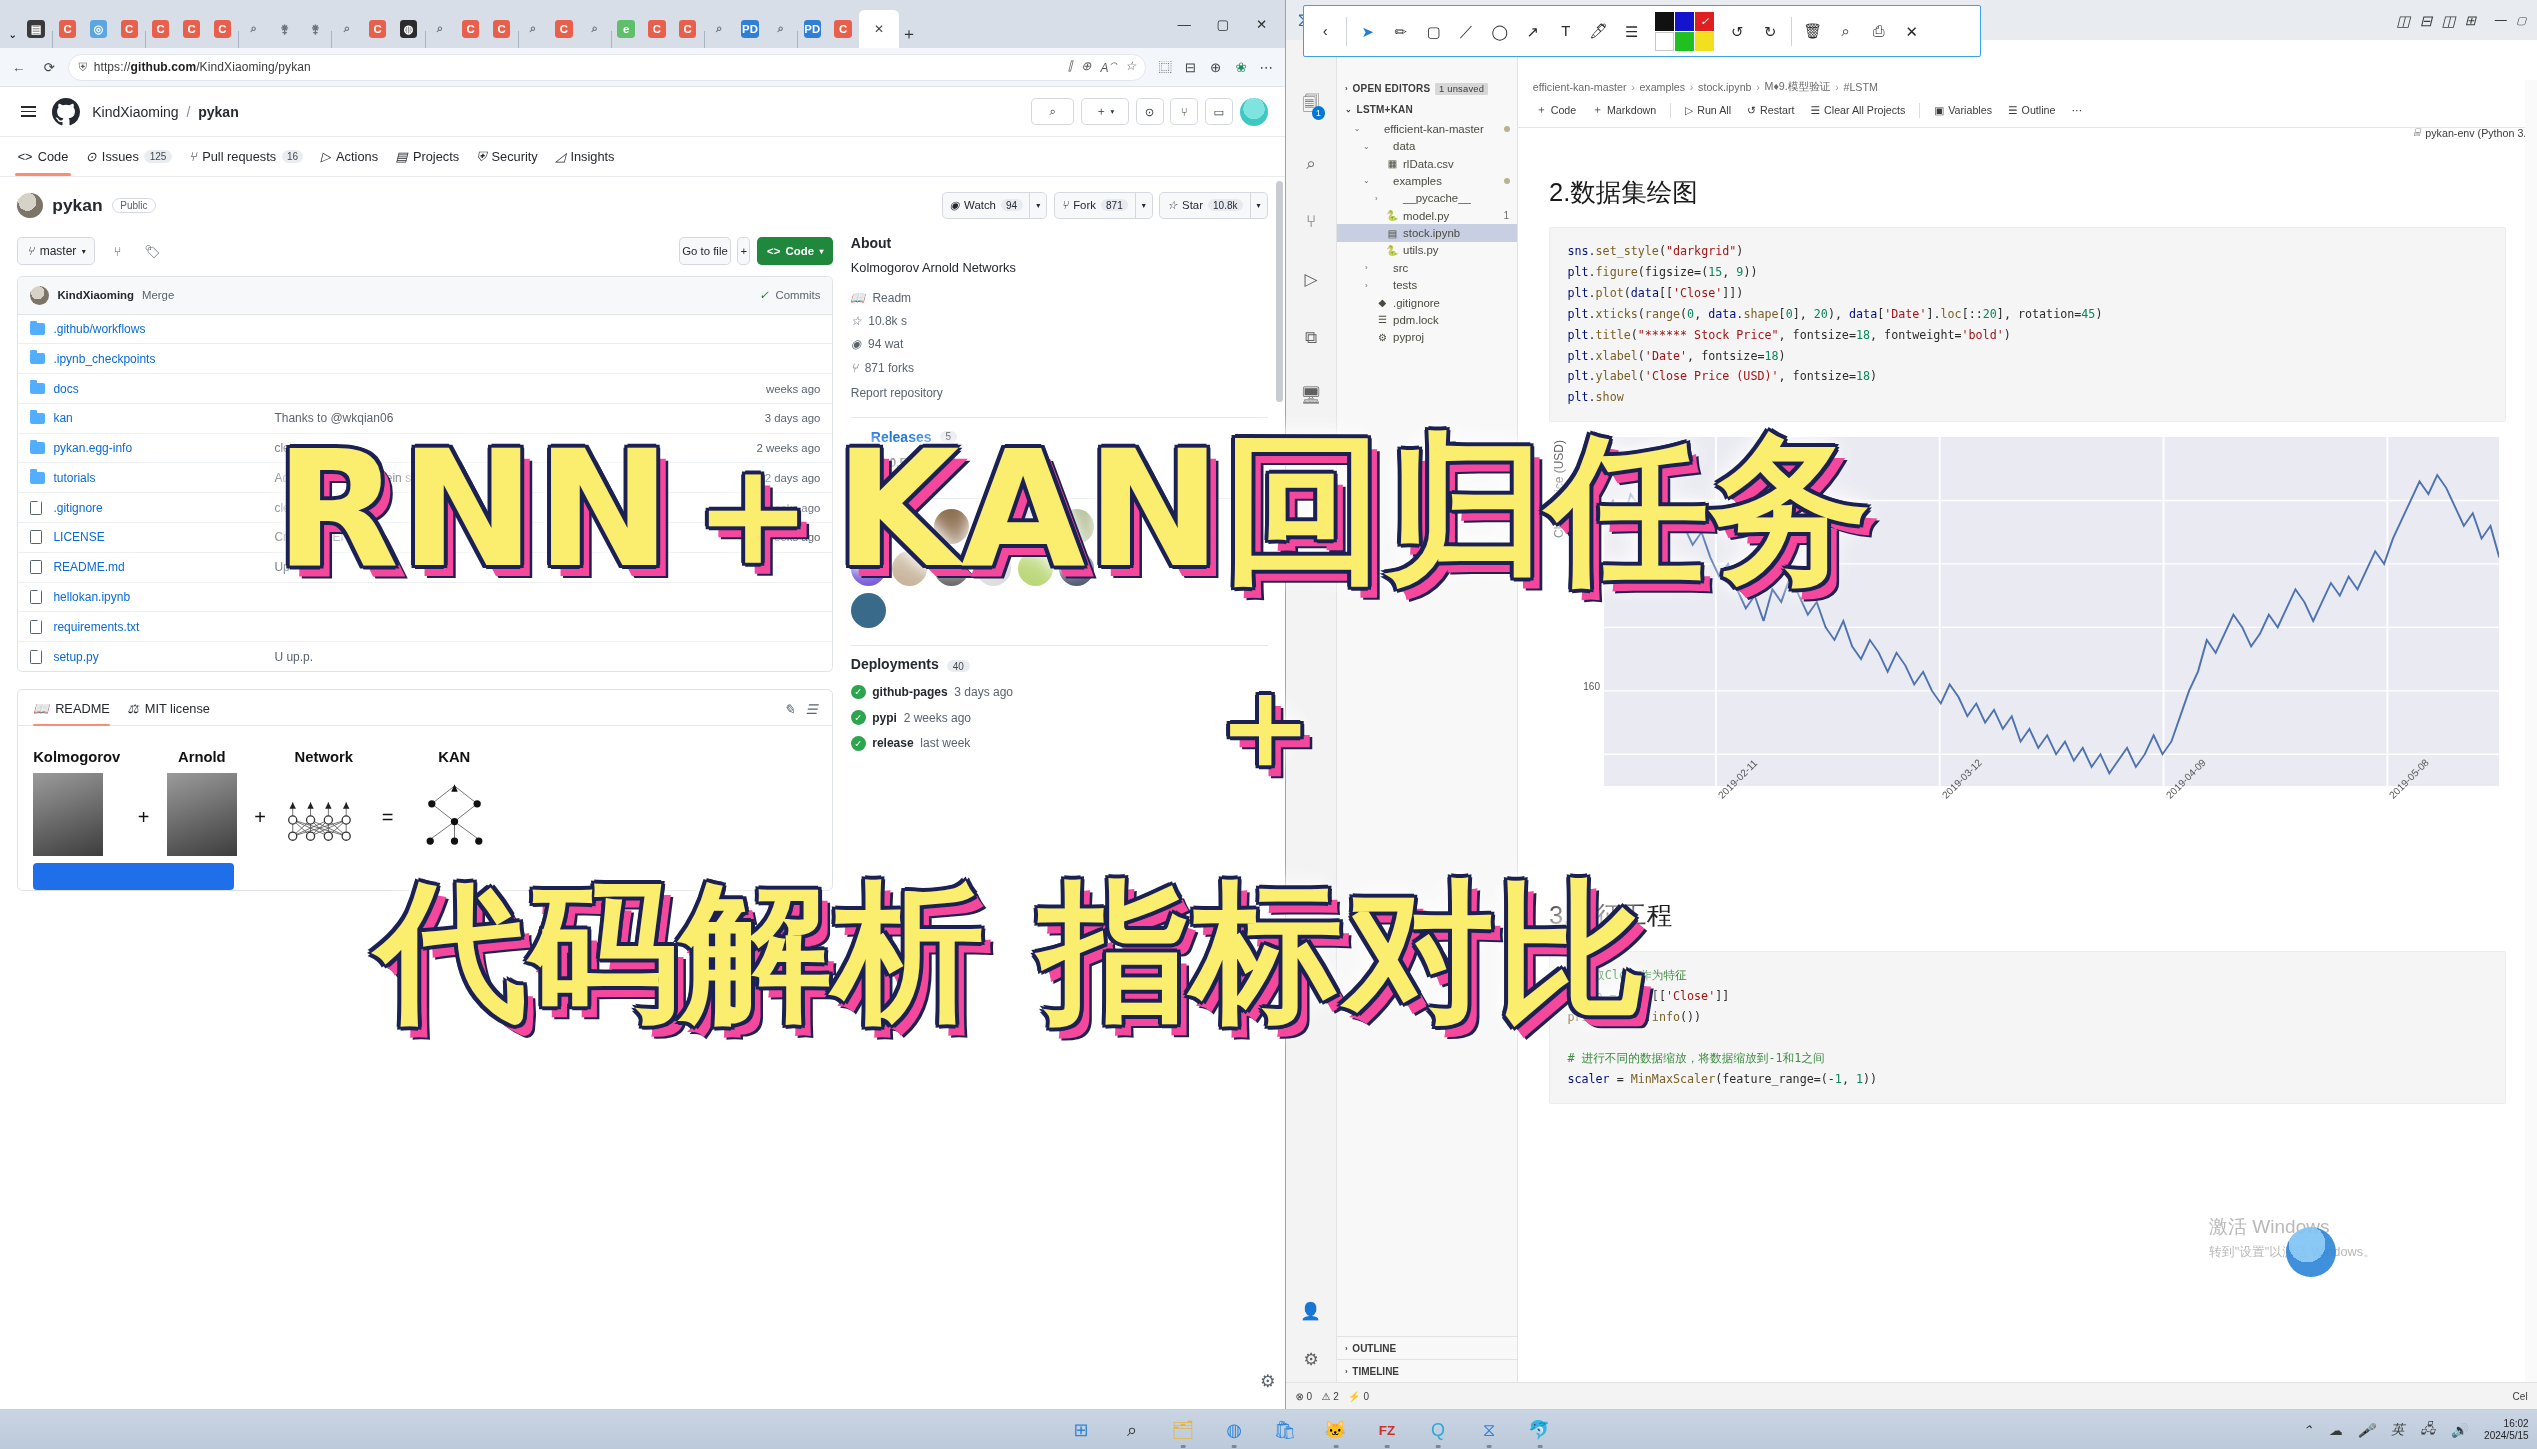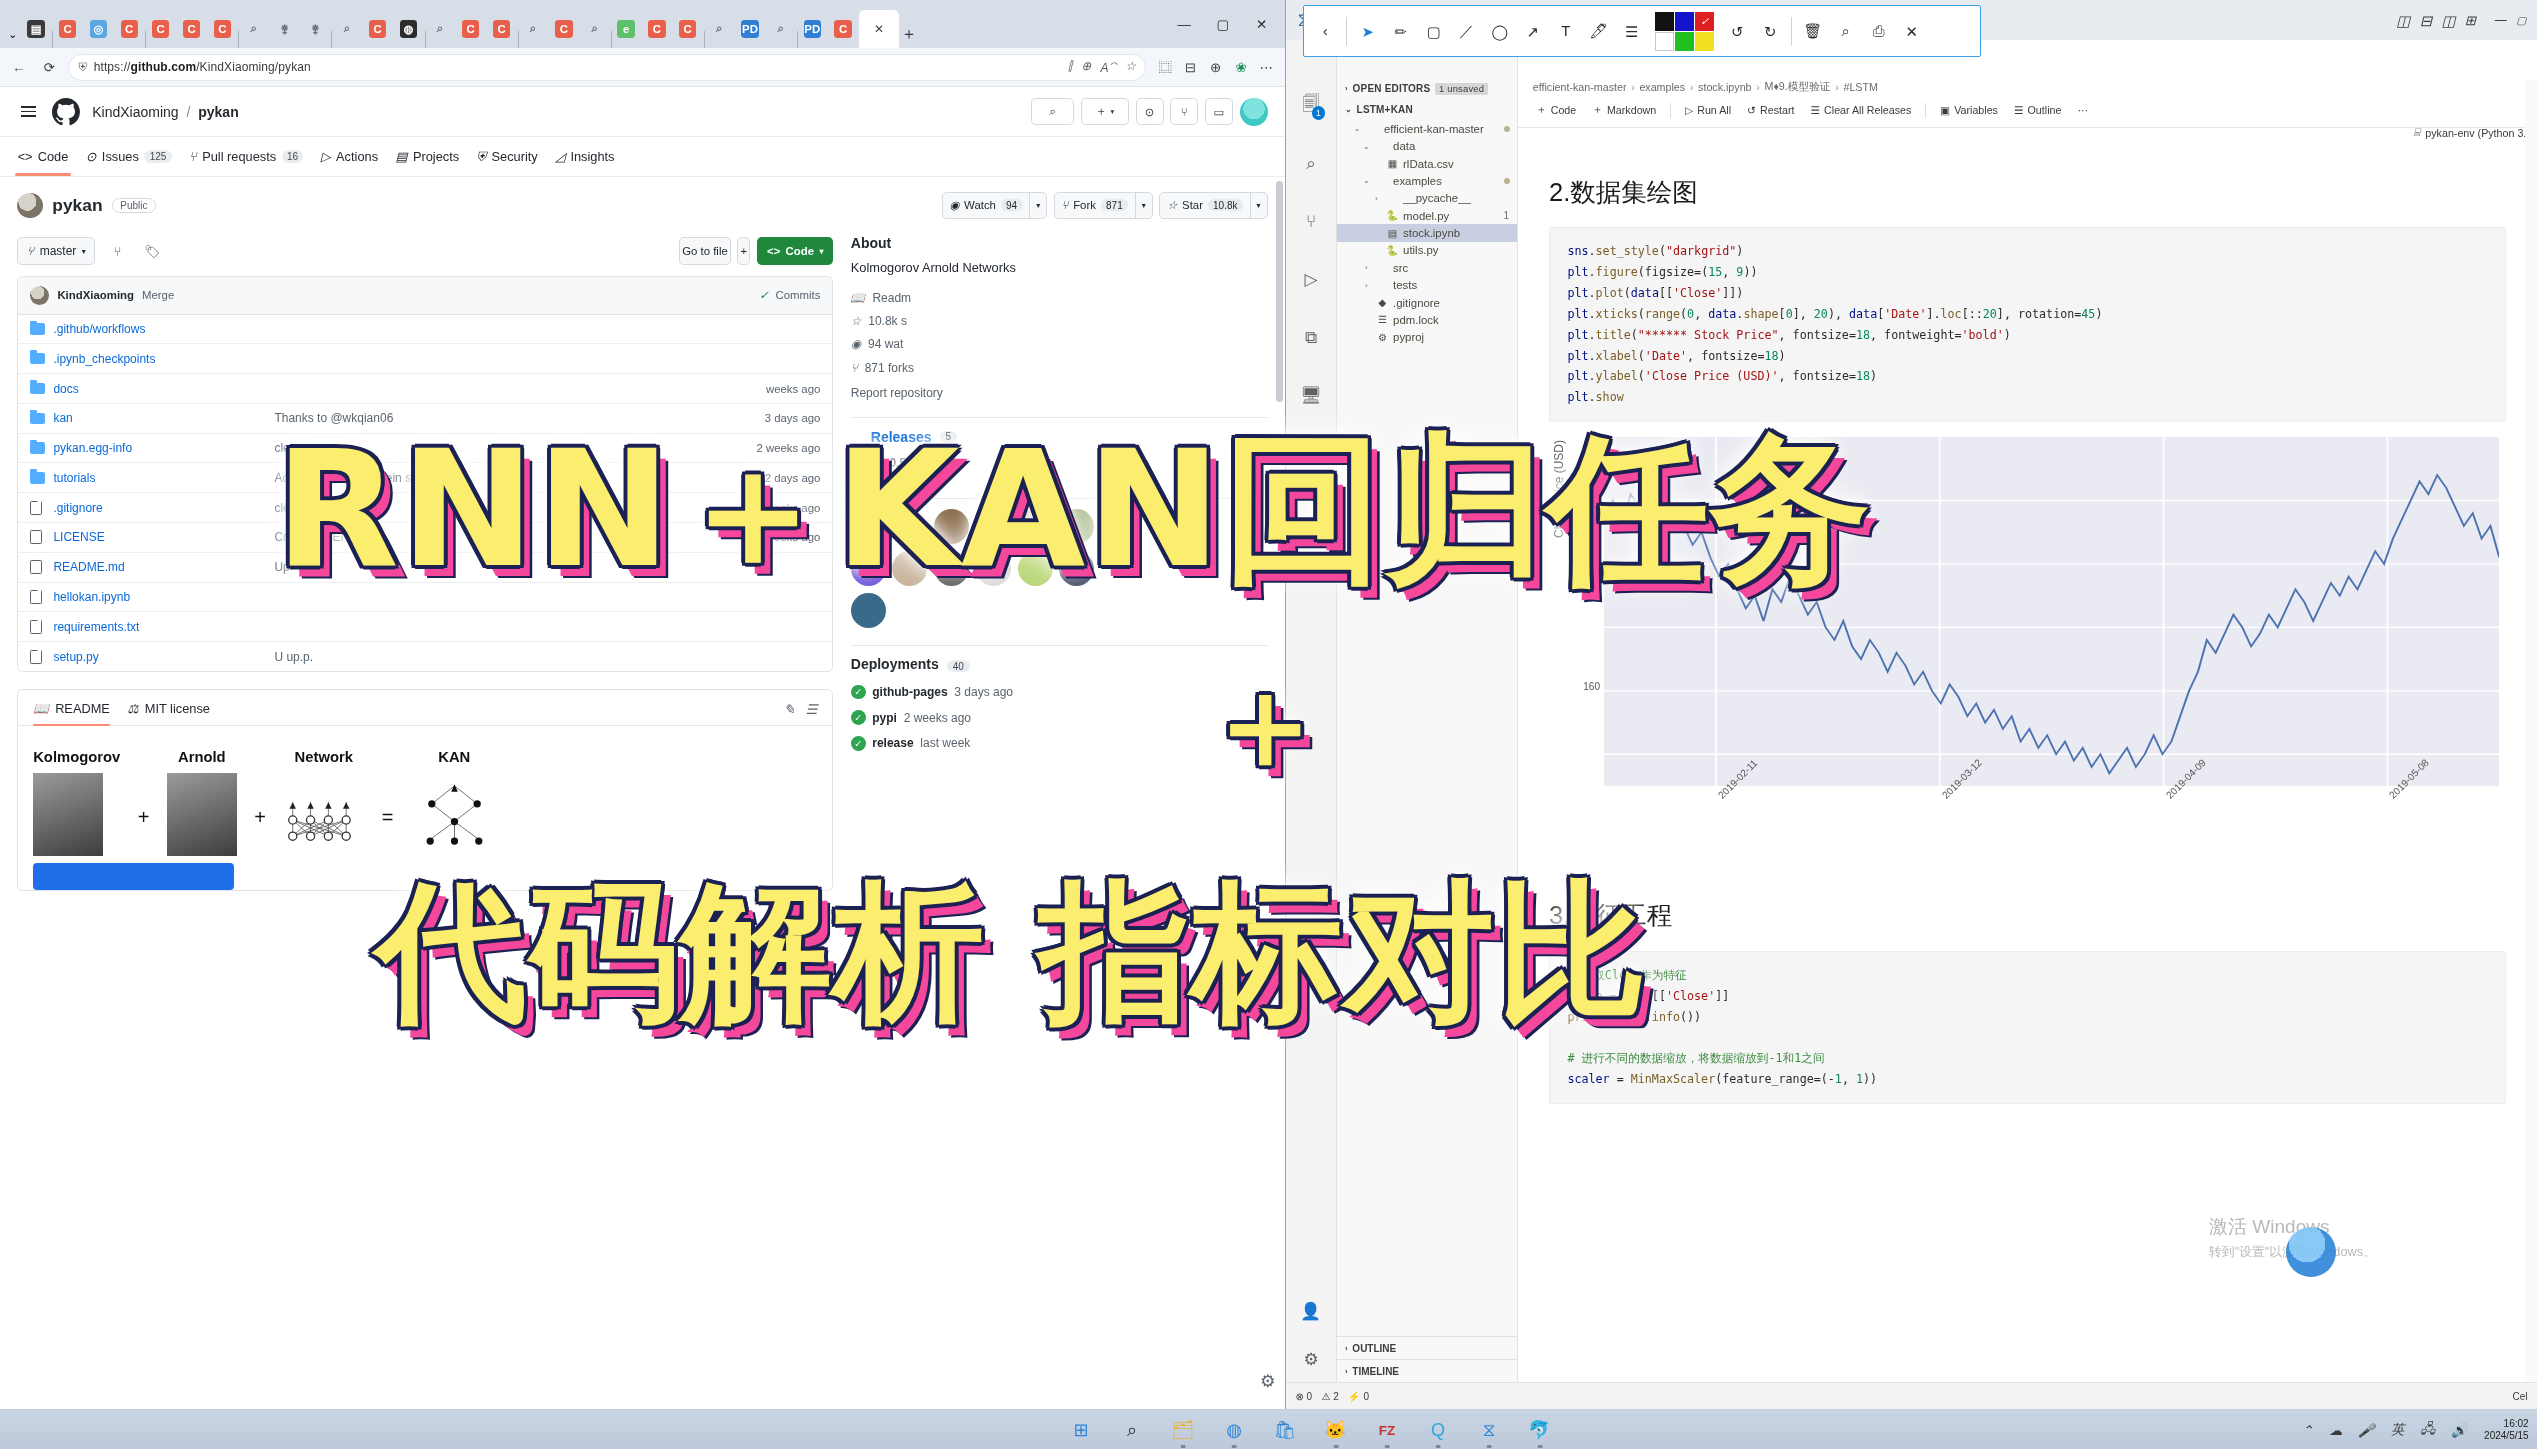--- a/index.html
+++ b/index.html
@@ -975,21 +975,21 @@
           <span>M♦9.模型验证</span>
           <span class="bc-sep">›</span>
           <span>#LSTM</span>
         </div>
       <div id="nb-toolbar">
         <div class="nb-btn">＋ <span>Code</span></div>
         <div class="nb-btn">＋ <span>Markdown</span></div>
         <div class="nb-div"></div>
         <div class="nb-btn">▷ <span>Run All</span></div>
         <div class="nb-btn">↺ <span>Restart</span></div>
-        <div class="nb-btn">☰ <span>Clear All Releases</span></div>
+        <div class="nb-btn">☰ <span>Clear All Projects</span></div>
         <div class="nb-div"></div>
         <div class="nb-btn">▣ <span>Variables</span></div>
         <div class="nb-btn">☰ <span>Outline</span></div>
         <div class="nb-btn">⋯</div>
       </div>
       <div id="kernel-pill">
         <i>⌸</i>
         <span>pykan-env (Python 3.</span>
       </div>
 

